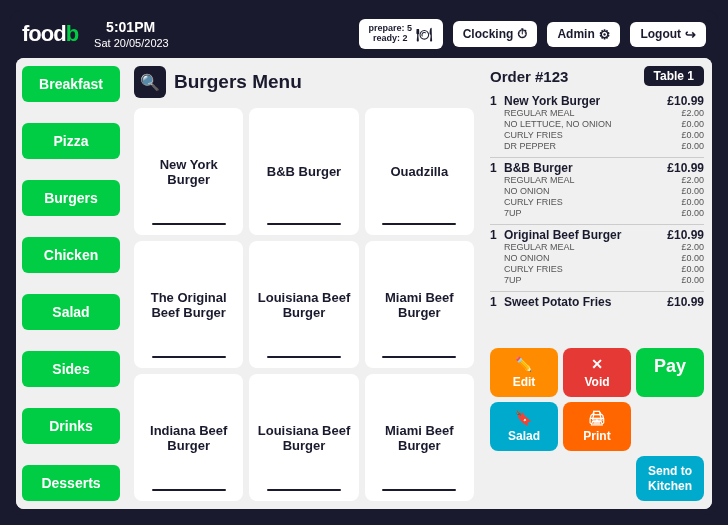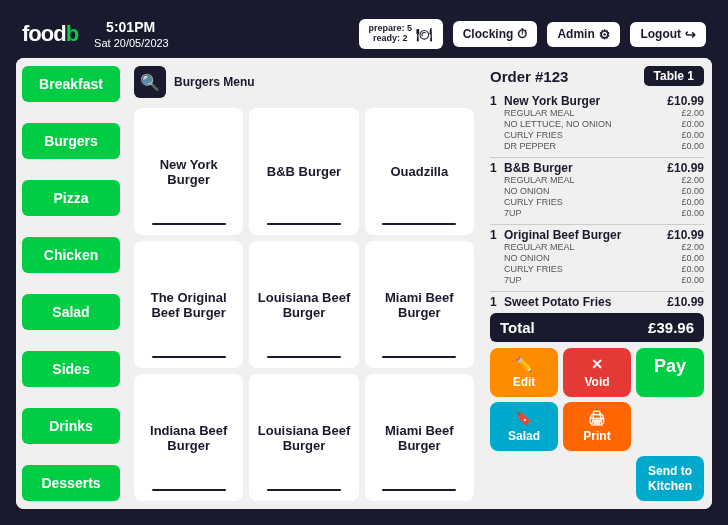--- a/index.html
+++ b/index.html
@@ -121,21 +121,21 @@
       border-radius: 6px;
       width: 32px;
       height: 32px;
       display: flex;
       align-items: center;
       justify-content: center;
       color: white;
       font-size: 16px;
     }
     .menu-title {
-      font-size: 12px;
+      font-size: 19px;
       font-weight: bold;
       color: #1a1a2e;
     }
     .menu-grid {
       display: grid;
       grid-template-columns: repeat(3, 1fr);
       gap: 6px;
       flex: 1;
     }
     .menu-item {
@@ -331,22 +331,22 @@
     <button class="header-btn">
       <span>Logout</span>
       <span class="header-icon">↪</span>
     </button>
   </div>
 
   <div class="main-content">
 
     <div class="sidebar">
       <button class="sidebar-btn">Breakfast</button>
+      <button class="sidebar-btn">Pizza</button>
       <button class="sidebar-btn">Burgers</button>
-      <button class="sidebar-btn">Pizza</button>
       <button class="sidebar-btn">Chicken</button>
       <button class="sidebar-btn">Salad</button>
       <button class="sidebar-btn">Sides</button>
       <button class="sidebar-btn">Drinks</button>
       <button class="sidebar-btn">Desserts</button>
     </div>
 
     <div class="menu-area">
       <div class="menu-header">
         <div class="search-icon-wrap">🔍</div>
@@ -465,24 +465,20 @@
             <div class="order-item-left">
               <span class="order-qty">1</span>
               <span class="order-item-name">Sweet Potato Fries</span>
             </div>
             <span class="order-item-price">£10.99</span>
           </div>
 
         </div>
       </div>
 
-      <div class="order-total-row">
-        <span>Total</span>
-        <span>£39.96</span>
-      </div>
 
       <div style="display:grid;grid-template-columns:1fr 1fr 1fr;gap:5px;margin-bottom:5px;">
         <button class="action-btn btn-edit">
           <span class="btn-icon">✏️</span>
           <span>Edit</span>
         </button>
         <button class="action-btn btn-void">
           <span class="btn-icon">✕</span>
           <span>Void</span>
         </button>

